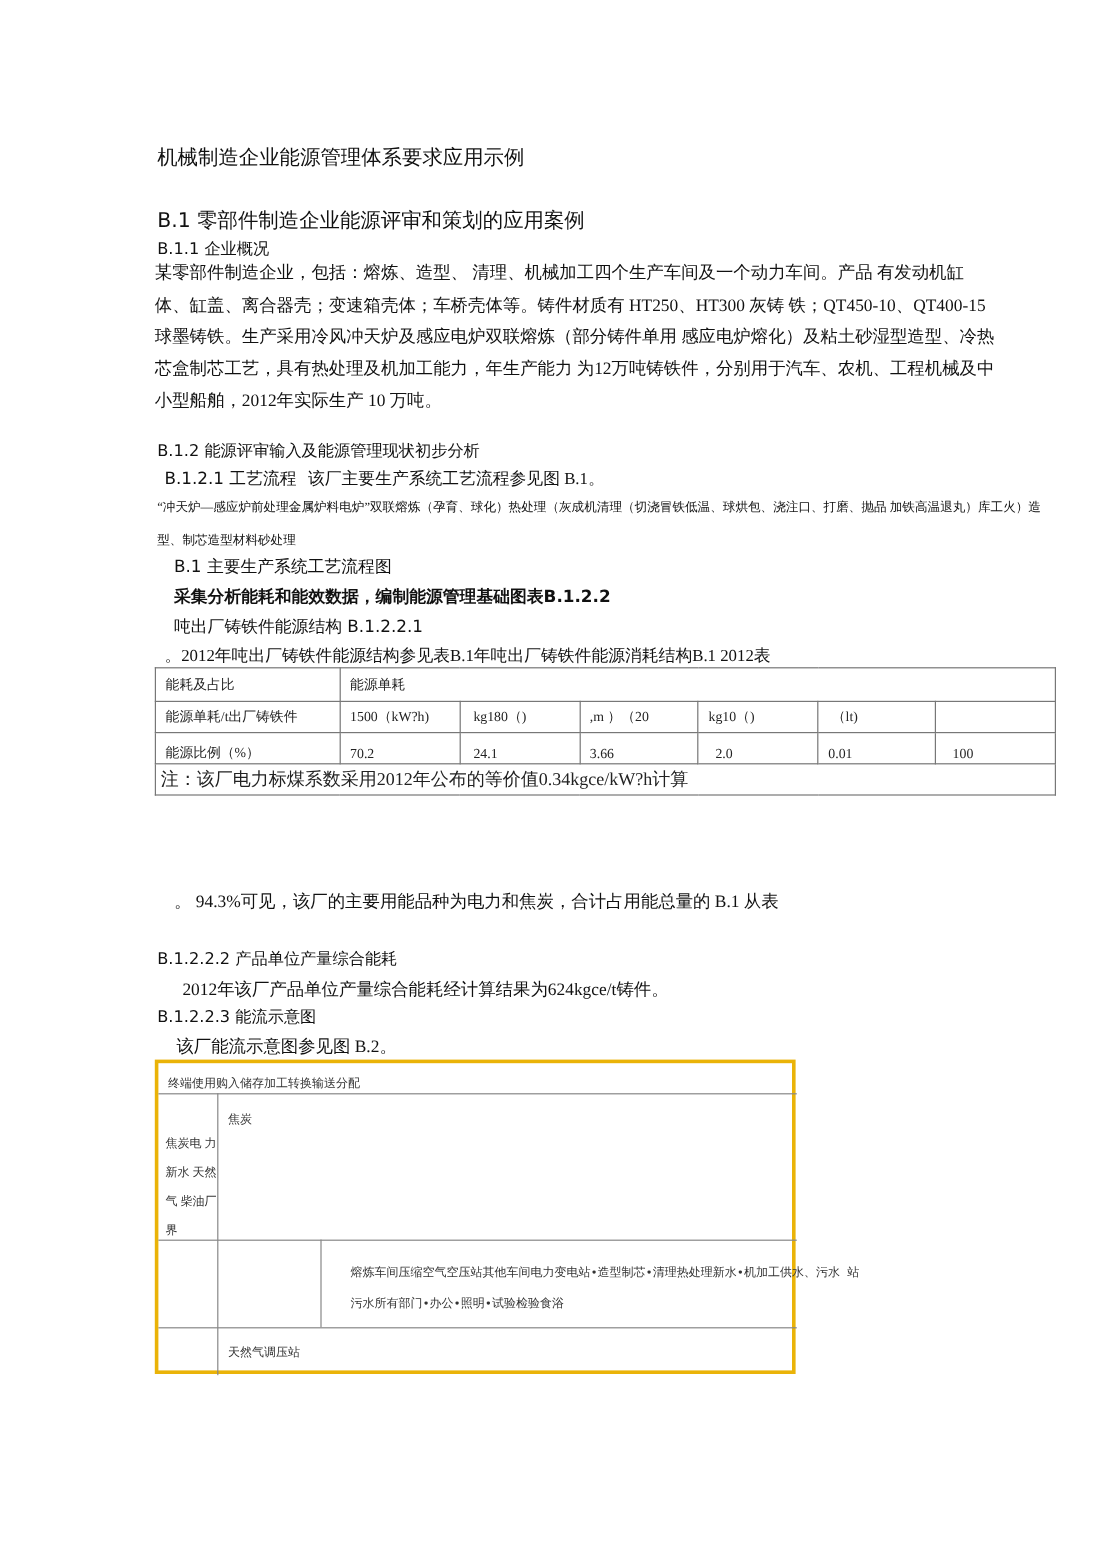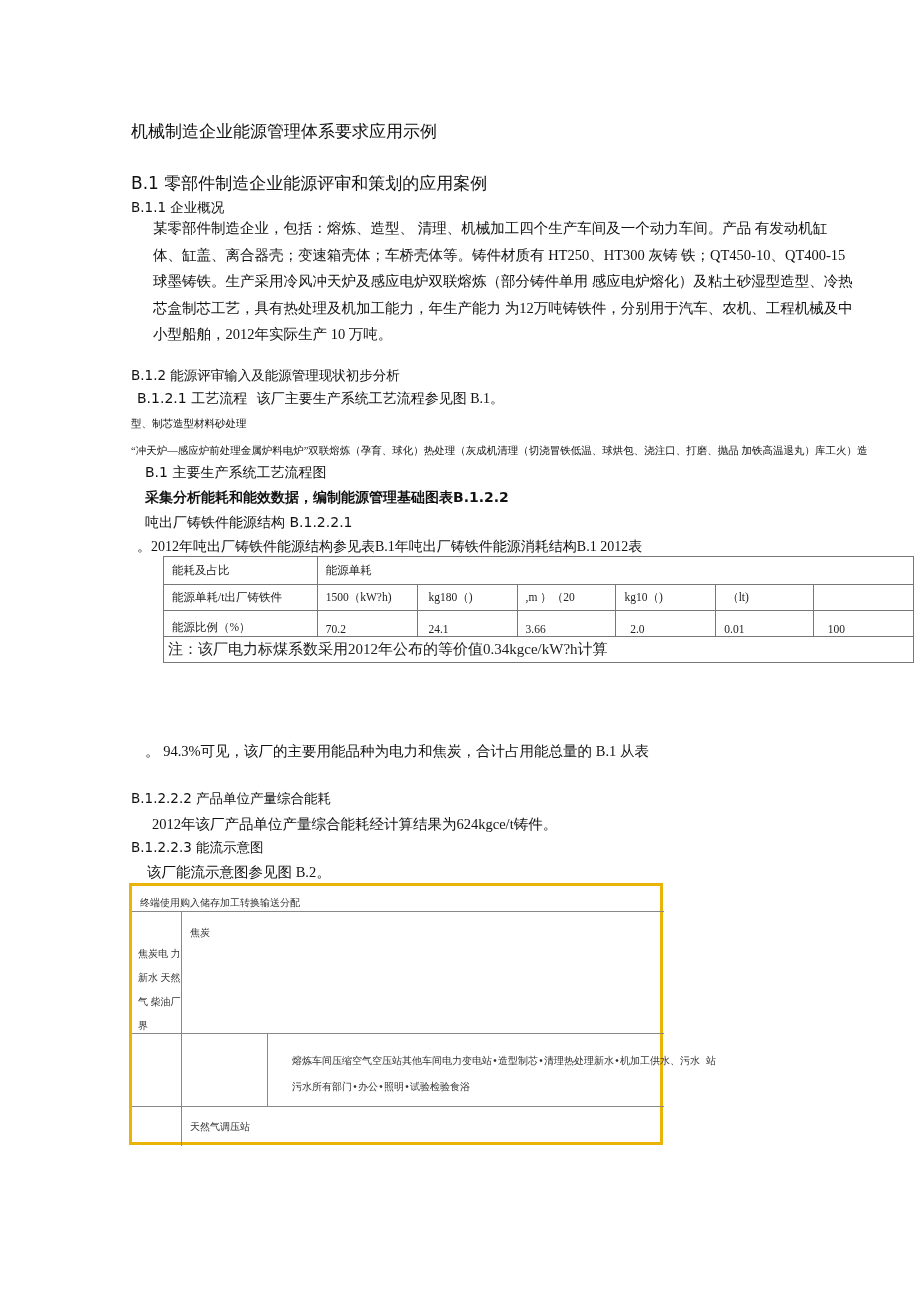--- a/index.html
+++ b/index.html
@@ -7,56 +7,56 @@
   .abs { position: absolute; white-space: nowrap; }
   .sans { font-family: "DejaVu Sans", "Liberation Sans", sans-serif; }
   .serif { font-family: "Liberation Serif", "DejaVu Serif", serif; }
   .h-title { font-size: 17px; }
   .h-b1 { font-size: 17px; }
   .h-sec { font-size: 13.5px; }
   .body-text { font-size: 14.5px; line-height: 26.5px; }
   .small-text { font-size: 10.5px; line-height: 27px; }
 
   table.energy { position: absolute; left: 129px; top: 556px; width: 751px; border-collapse: collapse;
-    font-family: "Liberation Serif", "DejaVu Serif", serif; font-size: 11.5px; color: #222; margin-left: 34px; }
+    font-family: "Liberation Serif", "DejaVu Serif", serif; font-size: 11.5px; color: #222; }
   table.energy td { border: 1px solid #777; padding: 0 0 0 8px; vertical-align: bottom; height: 26px; }
   table.energy tr.r0 td { height: 27px; vertical-align: middle; }
   table.energy tr.r1 td { height: 28px; vertical-align: bottom; padding-bottom: 2px; }
   table.energy tr.r2 td { height: 25px; vertical-align: middle; }
   table.energy tr.r3 td { height: 24px; vertical-align: bottom; padding-bottom: 1px; }
   table.energy tr.note td { font-size: 15px; height: 25px; padding-left: 4px; vertical-align: middle; }
 
   .flow { position: absolute; left: 129px; top: 883px; width: 534px; height: 262px; border: 3px solid #eab308; box-sizing: border-box;
     font-family: "Liberation Serif", "DejaVu Serif", serif; font-size: 10px; color: #333; }
   .flow .line { position: absolute; background: #888; }
   .flow .t { position: absolute; white-space: nowrap; }
 </style>
 </head>
 <body>
 
 <div class="abs sans h-title" style="left:131px; top:120px;">机械制造企业能源管理体系要求应用示例</div>
 <div class="abs sans h-b1" style="left:131px; top:172px;">B.1  零部件制造企业能源评审和策划的应用案例</div>
 <div class="abs sans h-sec" style="left:131px; top:199px;">B.1.1  企业概况</div>
 
-<div class="abs serif body-text" style="left:129px; top:215px;margin-left:24px;">
+<div class="abs serif body-text" style="left:129px; top:215px;">
   <div> 某零部件制造企业，包括：熔炼、造型、 清理、机械加工四个生产车间及一个动力车间。产品 有发动机缸</div>
   <div>体、缸盖、离合器壳；变速箱壳体；车桥壳体等。铸件材质有  HT250、HT300 灰铸  铁；QT450-10、QT400-15</div>
   <div>球墨铸铁。生产采用冷风冲天炉及感应电炉双联熔炼（部分铸件单用  感应电炉熔化）及粘土砂湿型造型、冷热</div>
   <div>芯盒制芯工艺，具有热处理及机加工能力，年生产能力  为12万吨铸铁件，分别用于汽车、农机、工程机械及中</div>
   <div>小型船舶，2012年实际生产  10 万吨。</div>
 </div>
 
 <div class="abs sans h-sec" style="left:131px; top:367px;">B.1.2  能源评审输入及能源管理现状初步分析</div>
 <div class="abs" style="left:137px; top:390px; font-size:14px;">
   <span class="sans">B.1.2.1  工艺流程</span>
   <span class="serif" style="margin-left:6px;">该厂主要生产系统工艺流程参见图 B.1。</span>
 </div>
 <div class="abs serif small-text" style="left:131px; top:410px;">
+  <div>“冲天炉—感应炉前处理金属炉料电炉”双联熔炼（孕育、球化）热处理（灰成机清理（切浇冒铁低温、球烘包、浇注口、打磨、抛品 加铁高温退丸）库工火）造</div>
   <div>型、制芯造型材料砂处理</div>
-  <div>“冲天炉—感应炉前处理金属炉料电炉”双联熔炼（孕育、球化）热处理（灰成机清理（切浇冒铁低温、球烘包、浇注口、打磨、抛品 加铁高温退丸）库工火）造</div>
 </div>
 
 <div class="abs sans" style="left:145px; top:464px; font-size:14px;">B.1  主要生产系统工艺流程图</div>
 <div class="abs sans" style="left:145px; top:489px; font-size:14px; font-weight:bold;">采集分析能耗和能效数据，编制能源管理基础图表B.1.2.2</div>
 <div class="abs sans" style="left:145px; top:514px; font-size:14px;">吨出厂铸铁件能源结构  B.1.2.2.1</div>
 <div class="abs serif" style="left:137px; top:538px; font-size:14px;">。2012年吨出厂铸铁件能源结构参见表B.1年吨出厂铸铁件能源消耗结构B.1        2012表</div>
 
 <table class="energy">
   <colgroup>
     <col style="width:154px">

